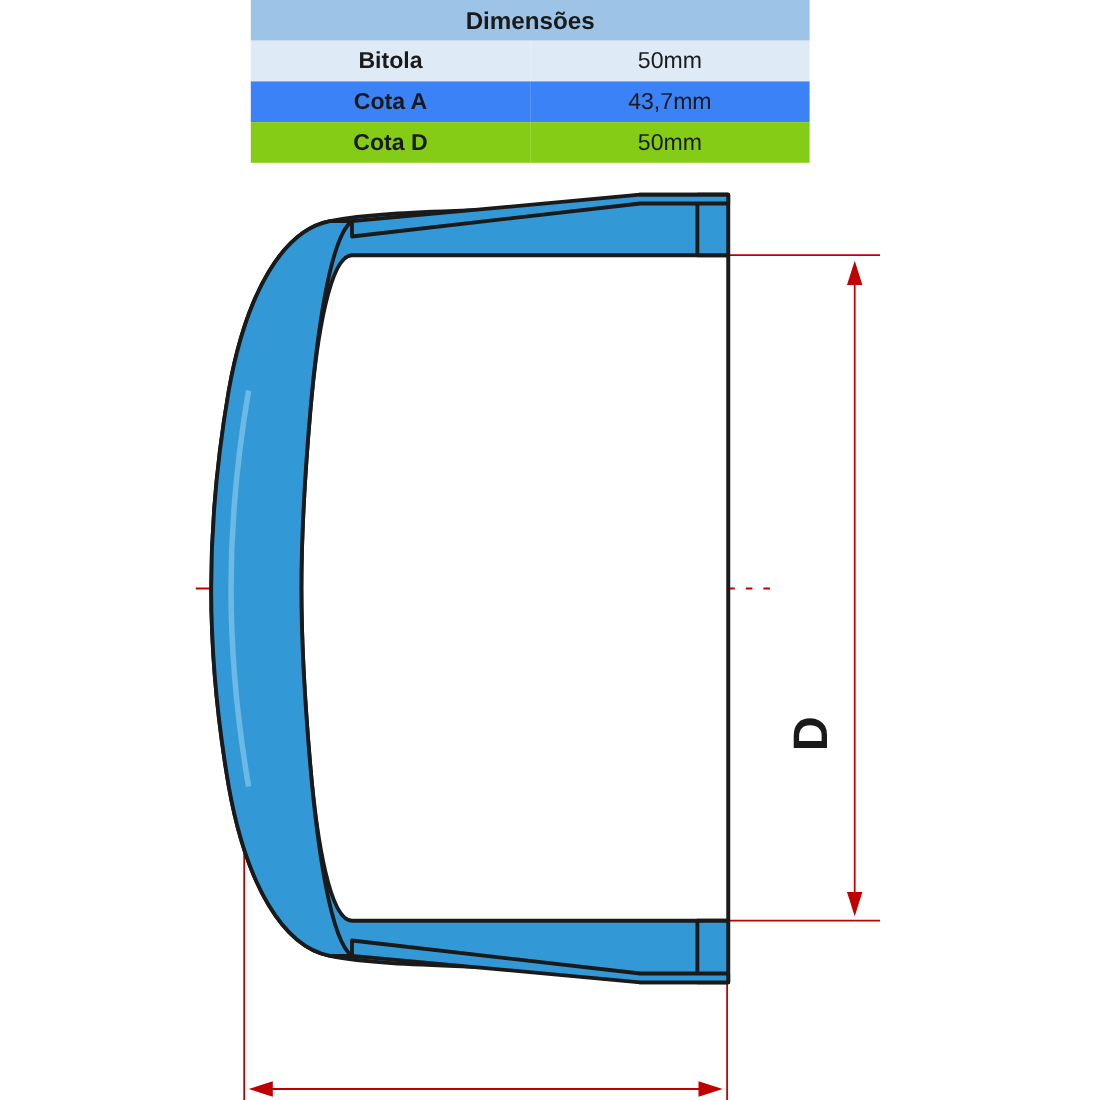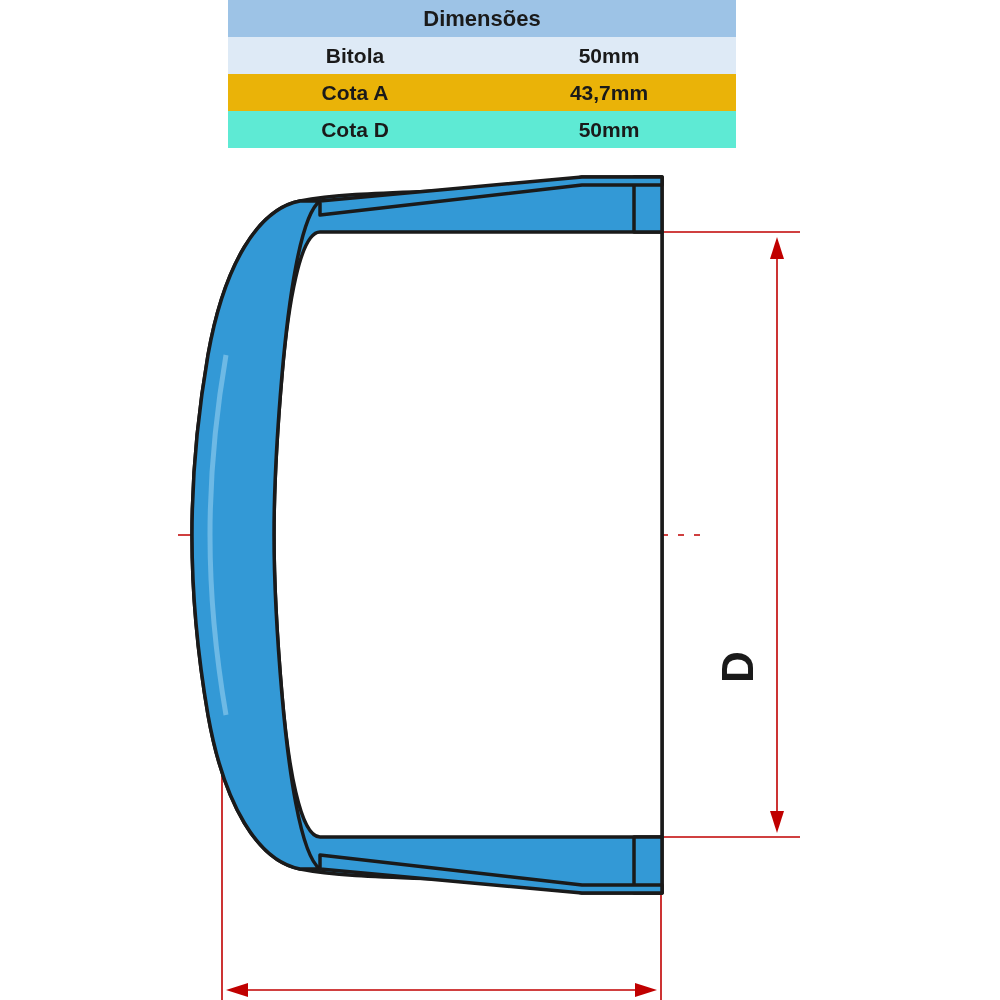--- a/index.html
+++ b/index.html
@@ -31,24 +31,24 @@
     text-align: center;
     font-size: 21px;
     font-weight: bold;
     color: #1a1a1a;
   }
   .dim-table .hdr td {
     background: #9dc3e6;
     font-size: 22px;
   }
   .dim-table .row-a td { background: #deeaf6; text-align: center; }
-  .dim-table .row-b td { background: #eab308; }
-  .dim-table .row-c td { background: #5eead4; }
+  .dim-table .row-b td { background: #3b82f6; }
+  .dim-table .row-c td { background: #84cc16; }
   .dim-table .lbl { width: 50%; }
-  .dim-table .val { width: 50%; font-weight: bold; }
+  .dim-table .val { width: 50%; font-weight: normal; }
 
   
   #drawing {
     position: absolute;
     left: 0;
     top: 155px;
     width: 1000px;
     height: 845px;
   }
   #drawing svg { display: block; }

